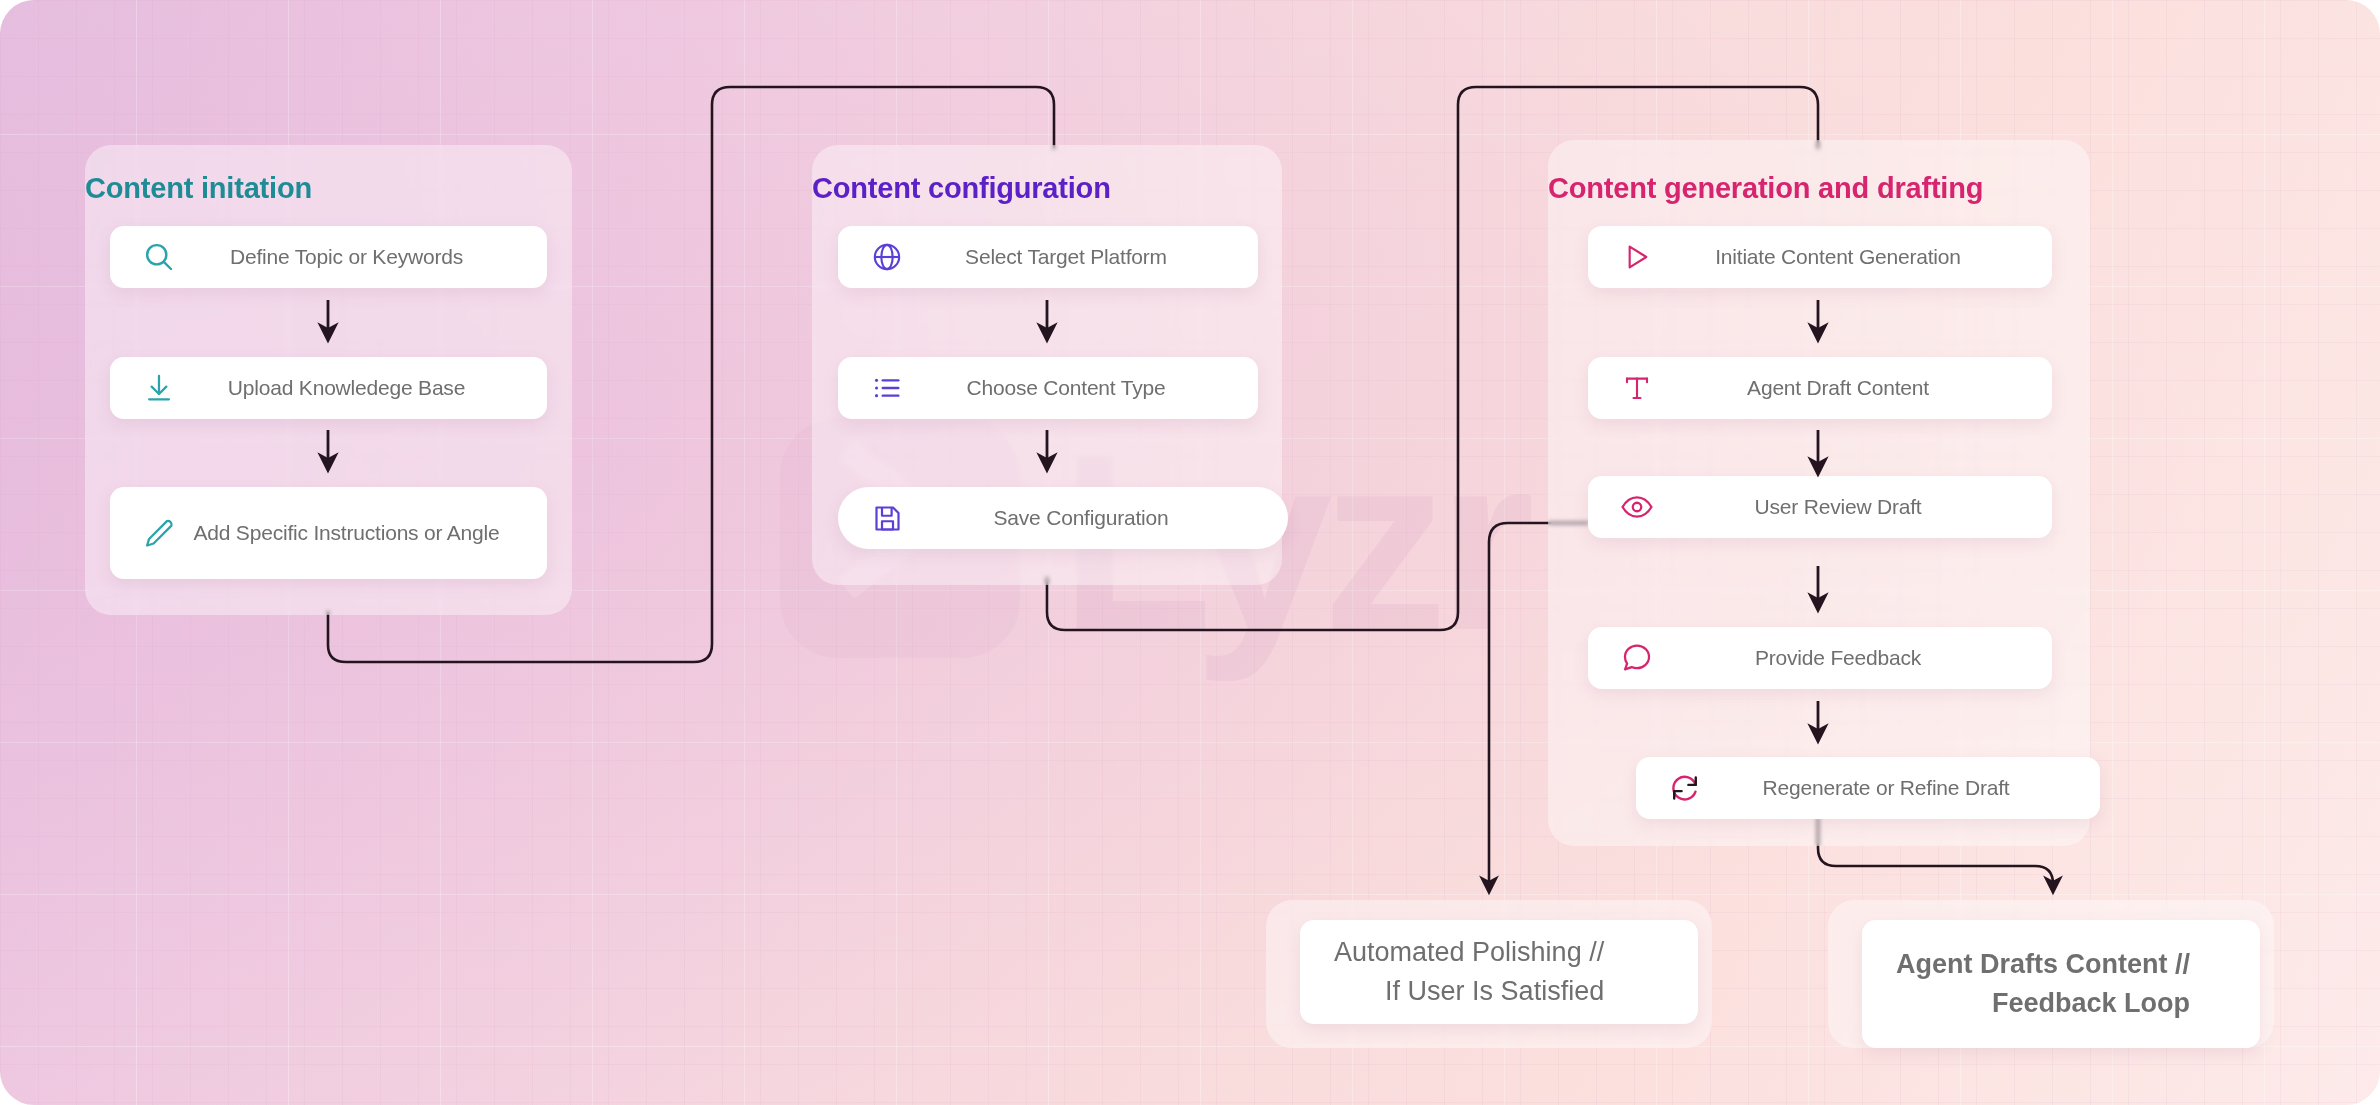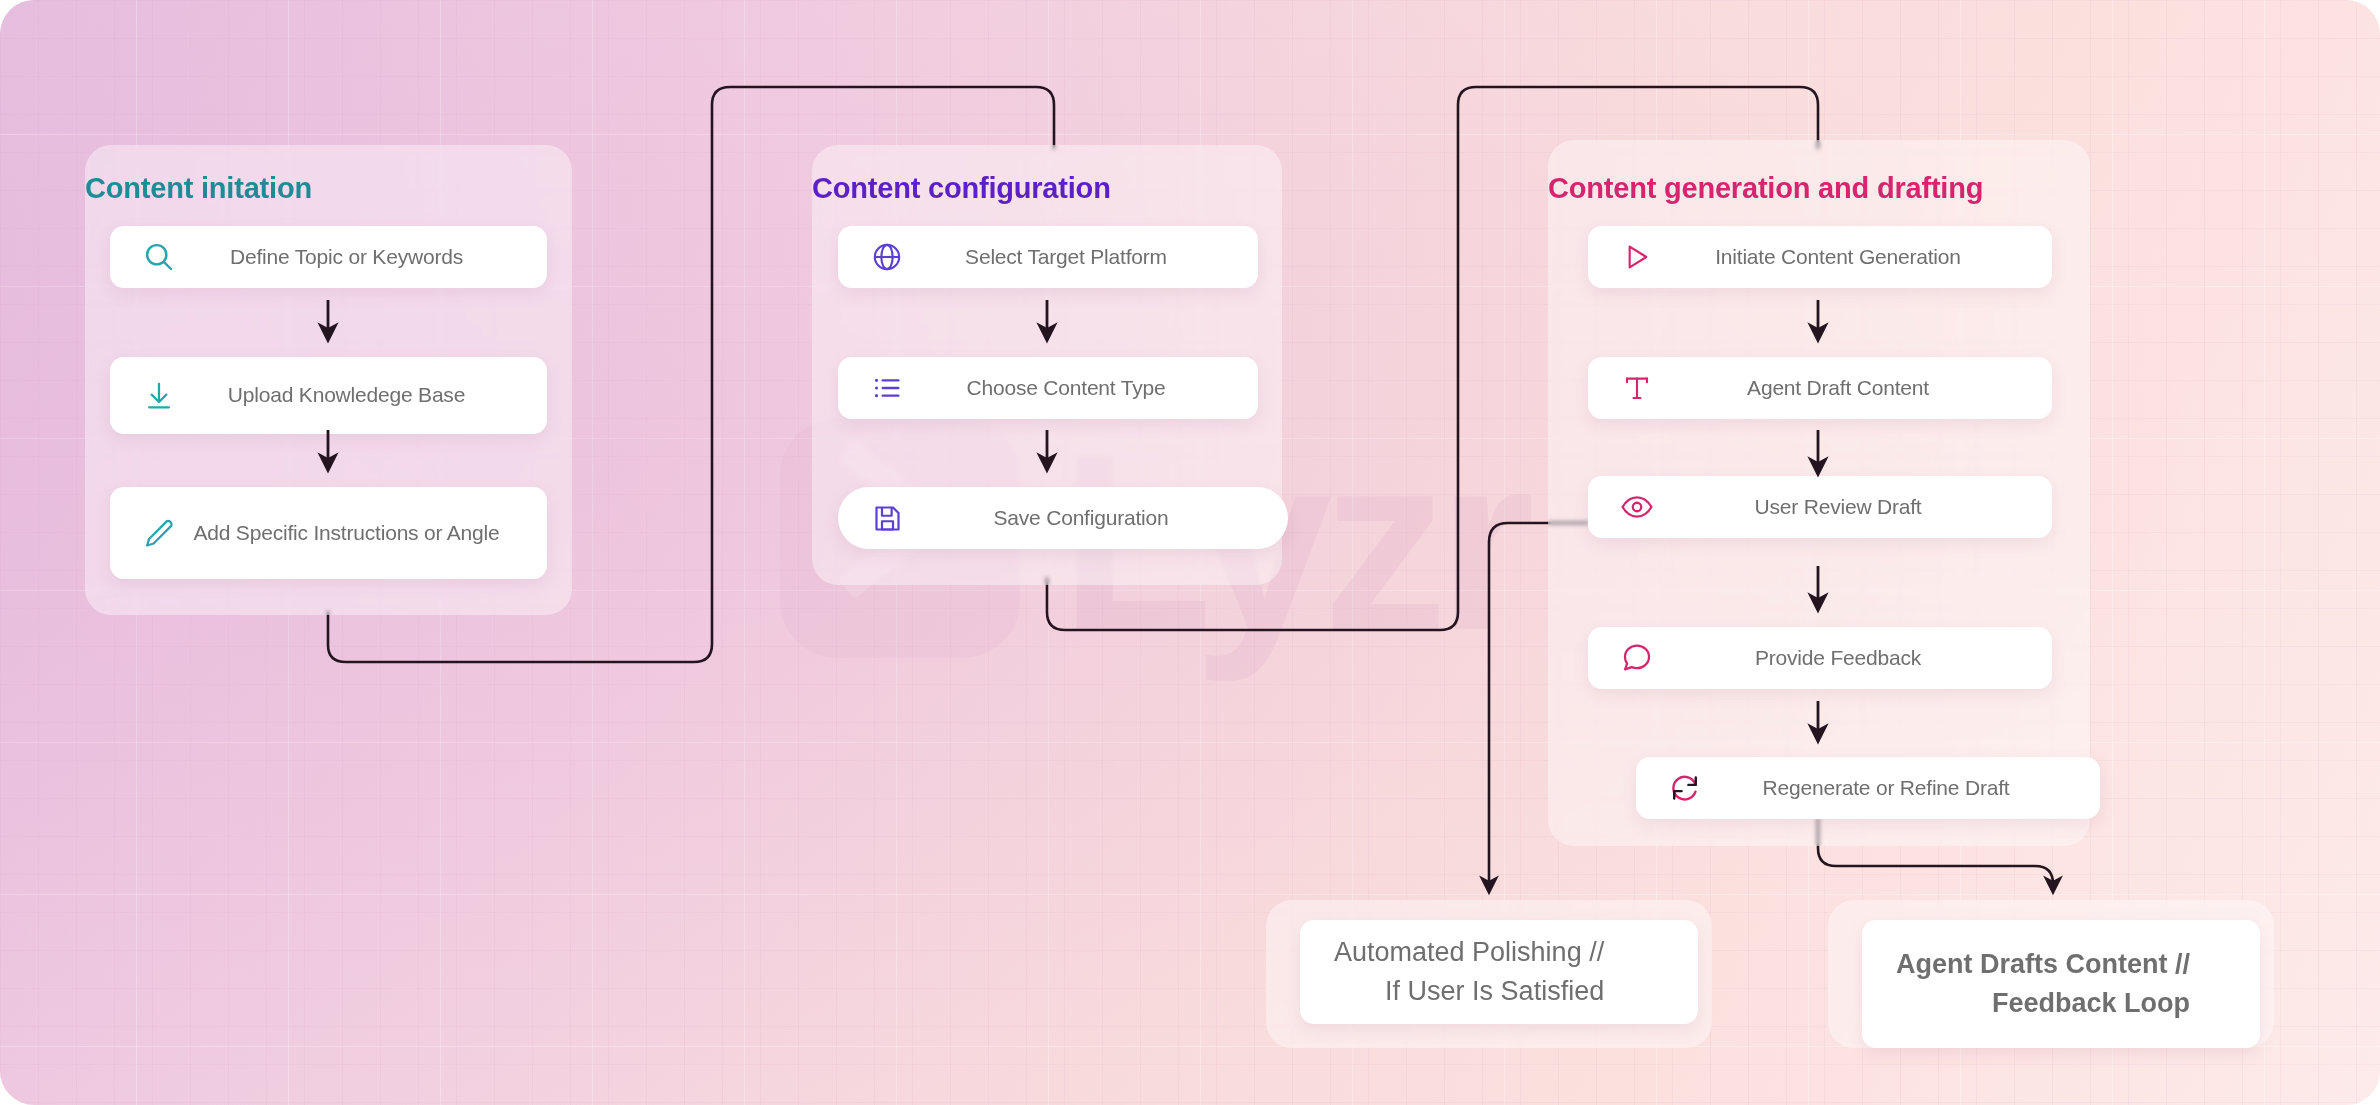--- a/index.html
+++ b/index.html
@@ -138,21 +138,21 @@
   <div class="step" style="left:110px;top:226px;width:437px;height:62px;">
     <span class="ico">
       <svg width="36" height="36" viewBox="0 0 24 24" fill="none" stroke="#2aa3ad" stroke-width="1.6" stroke-linecap="round">
         <circle cx="10.5" cy="10.5" r="6.4"></circle>
           <line x1="15.4" y1="15.4" x2="20" y2="20"></line>
       </svg>
     </span>
     <span class="lbl">Define Topic or Keywords</span>
   </div>
 
-  <div class="step" style="left:110px;top:357px;width:437px;height:77px;">
+  <div class="step" style="left:110px;top:357px;width:437px;height:62px;">
     <span class="ico">
       <svg width="34" height="34" viewBox="0 0 24 24" fill="none" stroke="#2aa3ad" stroke-width="1.6" stroke-linecap="round" stroke-linejoin="round">
         <line x1="12" y1="3.5" x2="12" y2="16"></line>
           <polyline points="6.8,11 12,16.2 17.2,11"></polyline>
           <line x1="5" y1="20" x2="19" y2="20"></line>
       </svg>
     </span>
     <span class="lbl">Upload Knowledege Base</span>
   </div>
 

